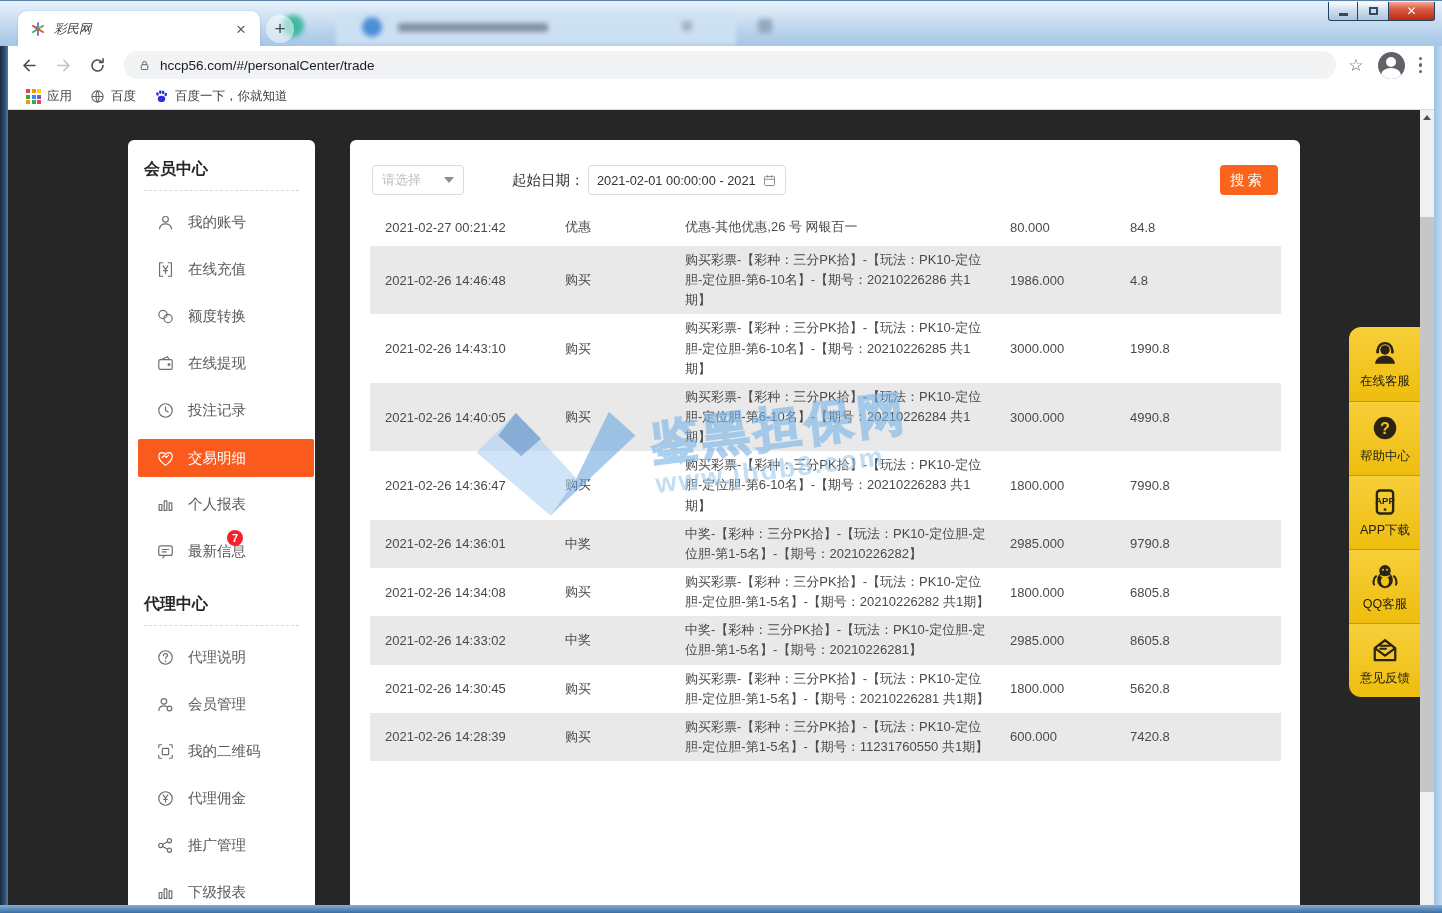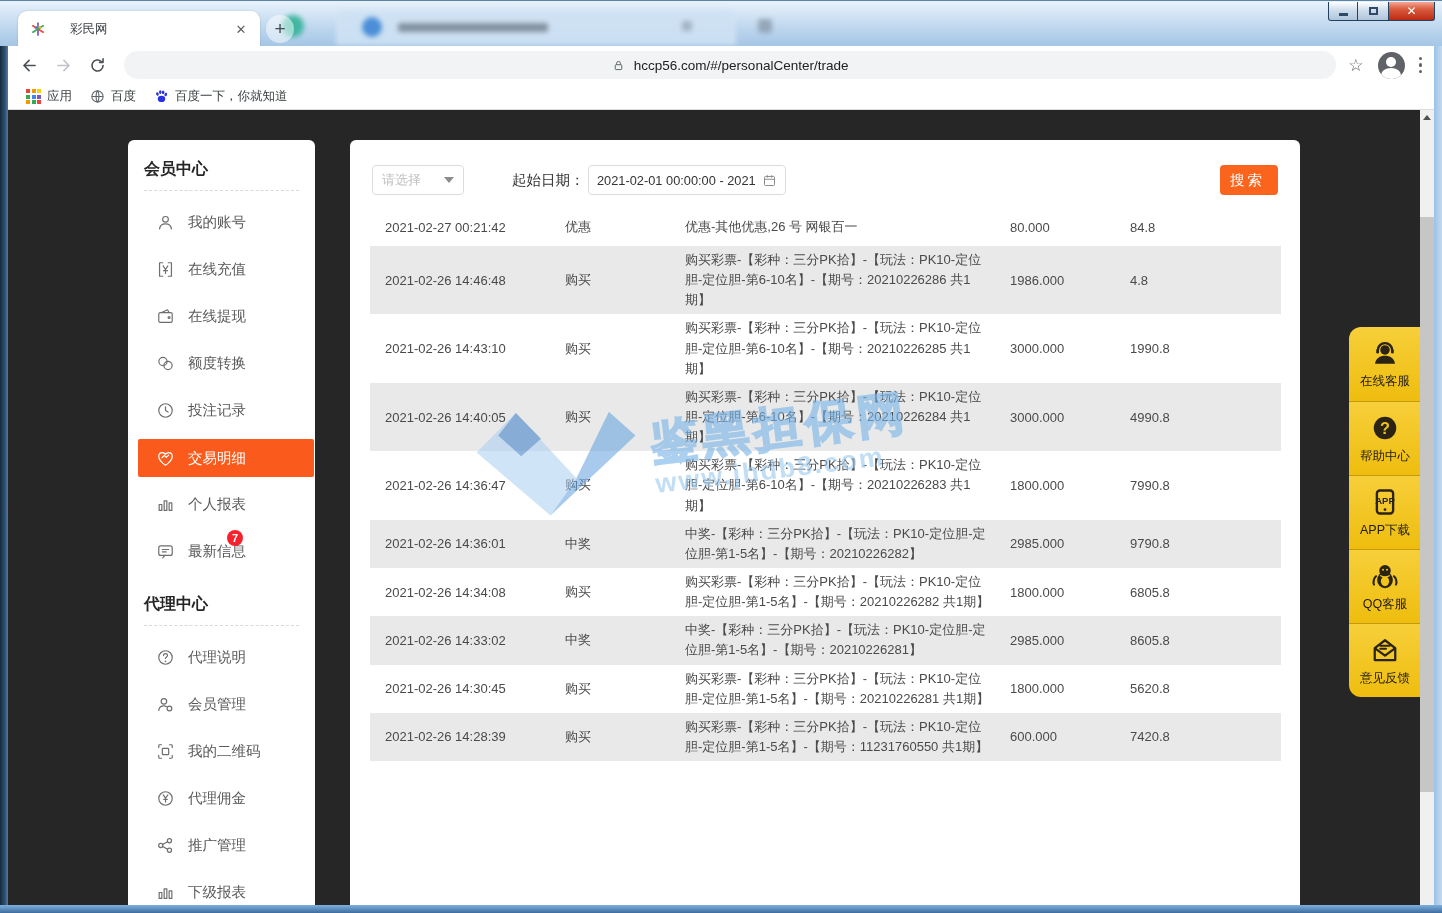--- a/index.html
+++ b/index.html
@@ -18,41 +18,41 @@
     background:linear-gradient(#e8f2fb,#b7d2ec 70%,#a5c6e6);border-top:1px solid #5d83a9;}
   .bgwin{position:absolute;left:296px;top:6px;width:1060px;height:40px;filter:blur(2.5px);opacity:.9;}
   .bgwin .b-tabstrip{position:absolute;left:40px;top:4px;width:400px;height:34px;background:#cfe2f4;border-radius:8px 8px 0 0;}
   .bgwin .b-circle1{position:absolute;left:-14px;top:8px;width:22px;height:22px;border-radius:50%;background:#35b39a;}
   .bgwin .b-circle2{position:absolute;left:66px;top:10px;width:20px;height:20px;border-radius:50%;background:#3f87d6;}
   .bgwin .b-text{position:absolute;left:102px;top:16px;width:150px;height:9px;background:#7d8b99;border-radius:2px;}
   .bgwin .b-x{position:absolute;left:386px;top:14px;width:10px;height:10px;background:#9fb0c0;}
   .bgwin .b-plus{position:absolute;left:462px;top:12px;width:14px;height:14px;background:#8fa2b4;border-radius:3px;}
   .tab{position:absolute;left:18px;top:10px;width:242px;height:36px;background:#fff;
     border-radius:9px 9px 0 0;display:flex;align-items:center;padding:0 10px 0 12px;box-shadow:0 0 2px rgba(0,0,0,.18);}
-  .tab-title{flex:1;margin-left:24px;font-size:12.5px;color:#3c4043;white-space:nowrap;overflow:hidden;}
+  .tab-title{flex:1;margin-left:8px;font-size:12.5px;color:#3c4043;white-space:nowrap;overflow:hidden;font-style:italic;}
   .tab-close{width:18px;height:18px;display:flex;align-items:center;justify-content:center;color:#5f6368;font-size:13px;border-radius:50%;cursor:pointer;}
   .newtab{position:absolute;left:266px;top:14px;width:28px;height:28px;border-radius:50%;
     background:rgba(255,255,255,.5);display:flex;align-items:center;justify-content:center;
     color:#444b52;font-size:19px;cursor:pointer;}
   .win-btns{position:absolute;top:1px;right:7px;display:flex;z-index:5;}
   .wb{width:30px;height:19px;border:1px solid #24415e;border-top:none;
     background:linear-gradient(#fdfeff,#cfdded 45%,#b0c5da);display:flex;align-items:center;justify-content:center;}
   .wb.min{border-radius:0 0 0 3px;}
   .wb.max{border-left:none;border-right:none;}
   .wb .glyph-min{width:9px;height:3px;background:#2e4a66;margin-top:6px;}
   .wb .glyph-max{width:9px;height:8px;border:2px solid #2e4a66;}
   .wb.close{width:47px;border-radius:0 0 3px 0;
     background:linear-gradient(#f4a795,#da5a3c 40%,#bb2c14);color:#fff;font-size:12px;font-weight:bold;}
   
   .toolbar{position:absolute;left:8px;top:46px;width:1426px;height:38px;background:#fff;display:flex;align-items:center;}
   .navbtn{width:26px;height:26px;display:flex;align-items:center;justify-content:center;margin-left:8px;border-radius:50%;cursor:pointer;}
   .navbtn svg{width:19px;height:19px;stroke:#4a4f54;fill:none;stroke-width:2;stroke-linecap:round;stroke-linejoin:round;}
   .navbtn.disabled svg{stroke:#c0c4c8;}
   .urlbar{flex:1;height:28px;margin:0 12px 0 14px;background:#f1f3f4;border-radius:14px;
-    display:flex;align-items:center;padding:0 14px;justify-content:center;}
+    display:flex;align-items:center;padding:0 14px;}
   .urlbar svg.lock{width:13px;height:13px;stroke:#5f6368;fill:none;stroke-width:1.8;}
   .url-text{margin-left:9px;font-size:13.5px;color:#202124;}
   .star{font-size:17px;color:#5f6368;margin-right:14px;cursor:pointer;}
   .avatar{width:27px;height:27px;border-radius:50%;background:#5f6368;margin-right:14px;position:relative;cursor:pointer;overflow:hidden;}
   .avatar:before{content:"";position:absolute;left:8.5px;top:5px;width:10px;height:10px;border-radius:50%;background:#fff;}
   .avatar:after{content:"";position:absolute;left:3.5px;top:16px;width:20px;height:14px;border-radius:50%;background:#fff;}
   .kebab{display:flex;flex-direction:column;gap:3px;margin-right:12px;cursor:pointer;}
   .kebab i{width:3.5px;height:3.5px;border-radius:50%;background:#5f6368;}
   
   .bookmarks{position:absolute;left:8px;top:84px;width:1426px;height:26px;background:#fff;
@@ -254,35 +254,35 @@
                 <svg viewBox="0 0 24 24">
                   <path d="M8.5 3.5h-4v17h4M15.5 3.5h4v17h-4"></path>
                   <path d="M9 7.5l3 4.5 3-4.5M12 12v5M9.5 13.5h5"></path>
                 </svg>
               </span>
               <span>在线充值</span>
             </div>
             <div class="sb-item">
               <span class="s-icon">
                 <svg viewBox="0 0 24 24">
+                  <circle cx="8.8" cy="9.5" r="5.2"></circle>
+                  <circle cx="15.2" cy="14.5" r="5.2"></circle>
+                </svg>
+              </span>
+              <span>额度转换</span>
+            </div>
+            <div class="sb-item">
+              <span class="s-icon">
+                <svg viewBox="0 0 24 24">
                   <rect x="3.5" y="7" width="17" height="12.5" rx="2"></rect>
                   <path d="M7 7l7.5-3.5L16.5 7"></path>
                   <circle cx="16.5" cy="13.2" r="1.2"></circle>
                 </svg>
               </span>
               <span>在线提现</span>
-            </div>
-            <div class="sb-item">
-              <span class="s-icon">
-                <svg viewBox="0 0 24 24">
-                  <circle cx="8.8" cy="9.5" r="5.2"></circle>
-                  <circle cx="15.2" cy="14.5" r="5.2"></circle>
-                </svg>
-              </span>
-              <span>额度转换</span>
             </div>
             <div class="sb-item">
               <span class="s-icon">
                 <svg viewBox="0 0 24 24">
                   <circle cx="12" cy="12" r="8.5"></circle>
                   <path d="M12 7.5V12l3.2 2"></path>
                 </svg>
               </span>
               <span>投注记录</span>
             </div>

